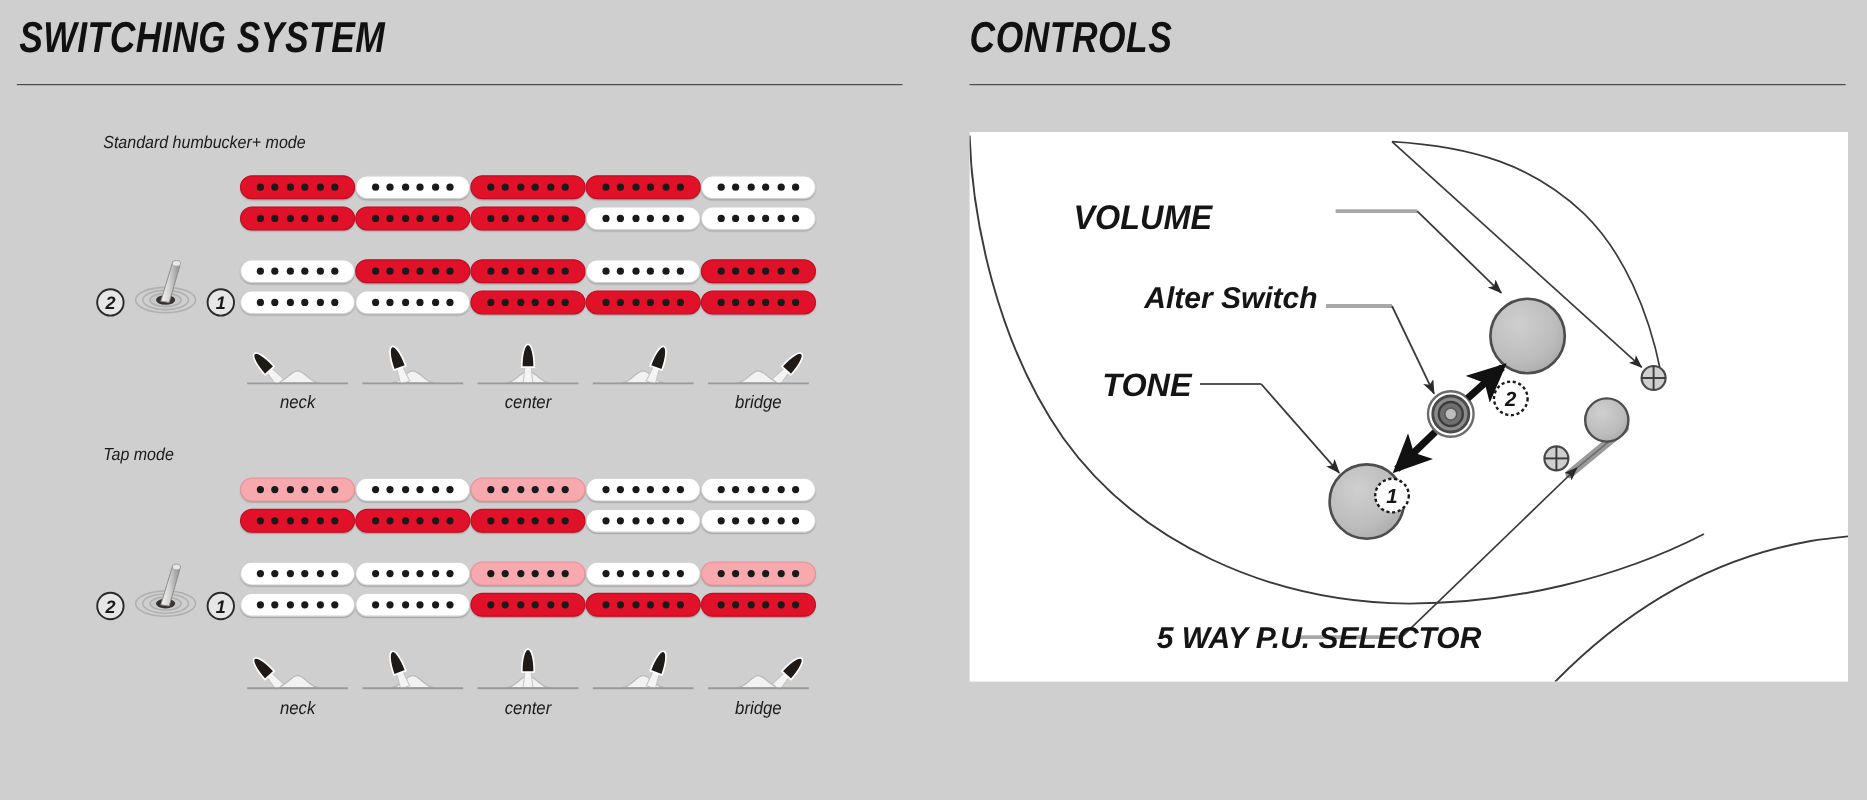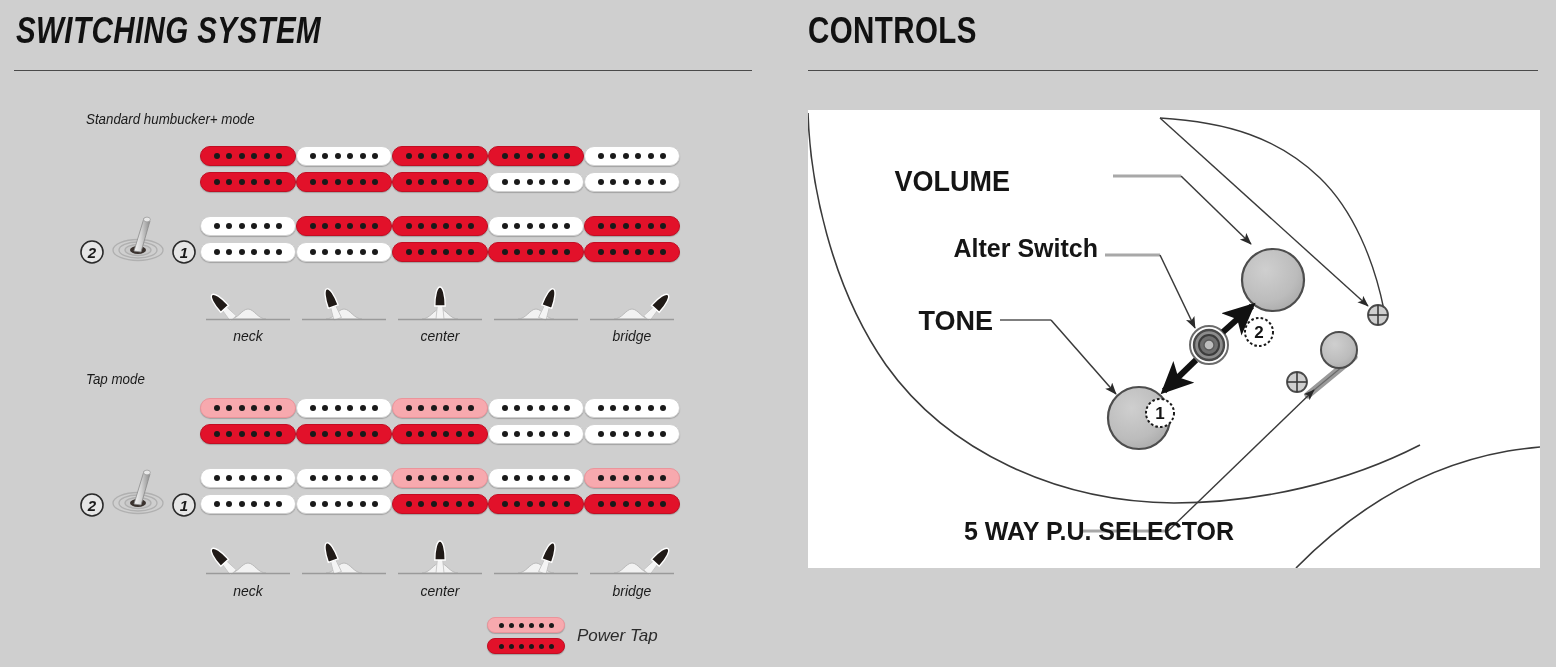--- a/index.html
+++ b/index.html
@@ -9,21 +9,21 @@
     background:#cfcfcf;
     font-family:"Liberation Sans", sans-serif;
     overflow:hidden;
     position:relative;
   }
   .page{position:relative;width:1556px;height:667px;}
 
   
   .panel{position:absolute;top:0;height:667px;}
   #panel-switching{left:0;width:790px;font-style:italic;}
-  #panel-controls{left:790px;width:766px;}
+  #panel-controls{left:790px;width:766px;font-style:italic;}
 
   .section-title{
     position:absolute;
     font-family:"Liberation Sans", sans-serif;
     font-weight:bold;
     font-size:36px;
     letter-spacing:0.5px;
     color:#111;
     white-space:nowrap;
     transform:scaleX(0.82);
@@ -659,41 +659,20 @@
           <ellipse cx="60" cy="40" rx="8" ry="4" fill="#3a322e"></ellipse>
           <path d="M56 41 L 66 8 L 72 11 L 63 42 Z" fill="url(#lev21)" stroke="#8a8a8a" stroke-width="0.8"></path>
           <ellipse cx="69" cy="9.5" rx="3.4" ry="2.4" fill="#e8e8e8" stroke="#9a9a9a" stroke-width="0.8"></ellipse>
           <circle cx="14" cy="42" r="11" fill="#e6e6e6" stroke="#2a2a2a" stroke-width="1.6"></circle>
           <text x="14" y="47.5" text-anchor="middle" font-size="15" font-family="&quot;Liberation Sans&quot;, sans-serif" font-weight="bold" fill="#1a1a1a">2</text>
           <circle cx="106" cy="42" r="11" fill="#e6e6e6" stroke="#2a2a2a" stroke-width="1.6"></circle>
           <text x="106" y="47.5" text-anchor="middle" font-size="15" font-family="&quot;Liberation Sans&quot;, sans-serif" font-weight="bold" fill="#1a1a1a">1</text>
         </svg>
       </div>
 
-    <div id="legend">
-      <div class="humbucker" id="legend-pickup">
-          <div class="coil top pink">
-            <div class="pole"></div>
-            <div class="pole"></div>
-            <div class="pole"></div>
-            <div class="pole"></div>
-            <div class="pole"></div>
-            <div class="pole"></div>
-          </div>
-          <div class="coil bottom red">
-            <div class="pole"></div>
-            <div class="pole"></div>
-            <div class="pole"></div>
-            <div class="pole"></div>
-            <div class="pole"></div>
-            <div class="pole"></div>
-          </div>
-        </div>
-      <div id="legend-text">Power Tap</div>
-    </div>
   </div>
 
   <div class="panel" id="panel-controls">
 
     <div class="section-title" id="title-controls">CONTROLS</div>
 
     <div class="divider" id="divider-controls"></div>
 
     <div id="controls-card">
       <svg width="732" height="458" viewBox="0 0 732 458" xmlns="http://www.w3.org/2000/svg">

